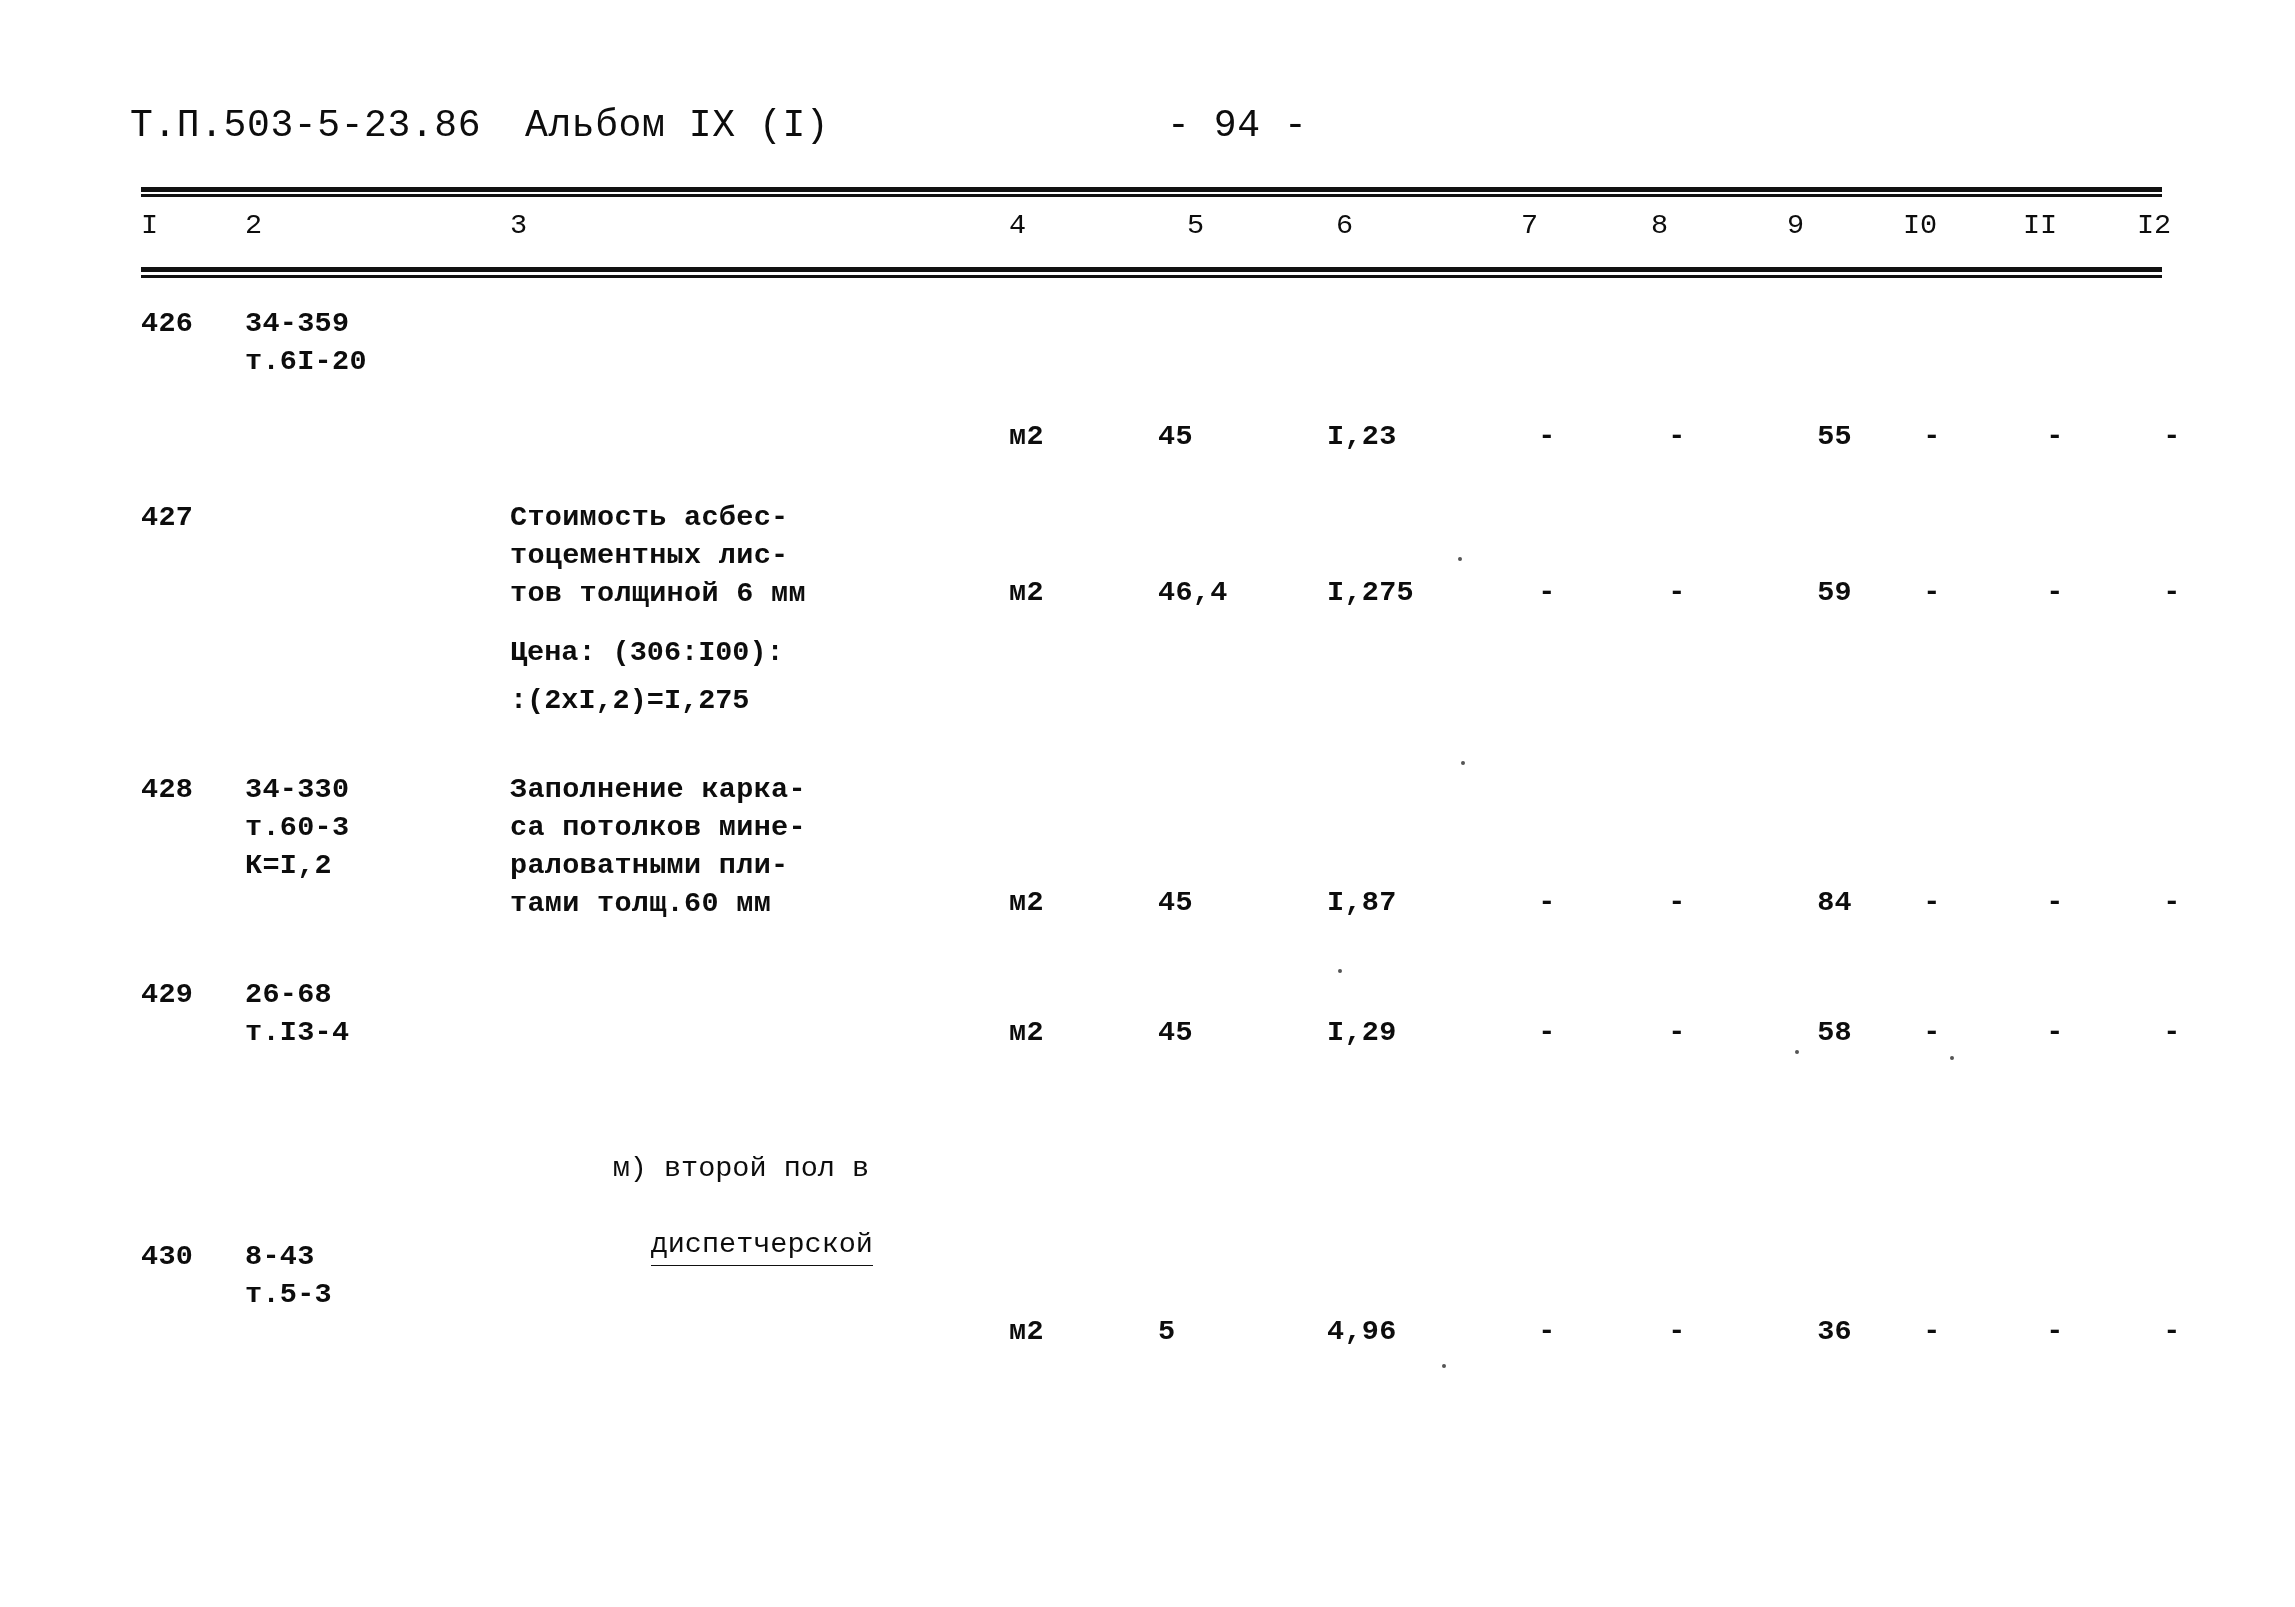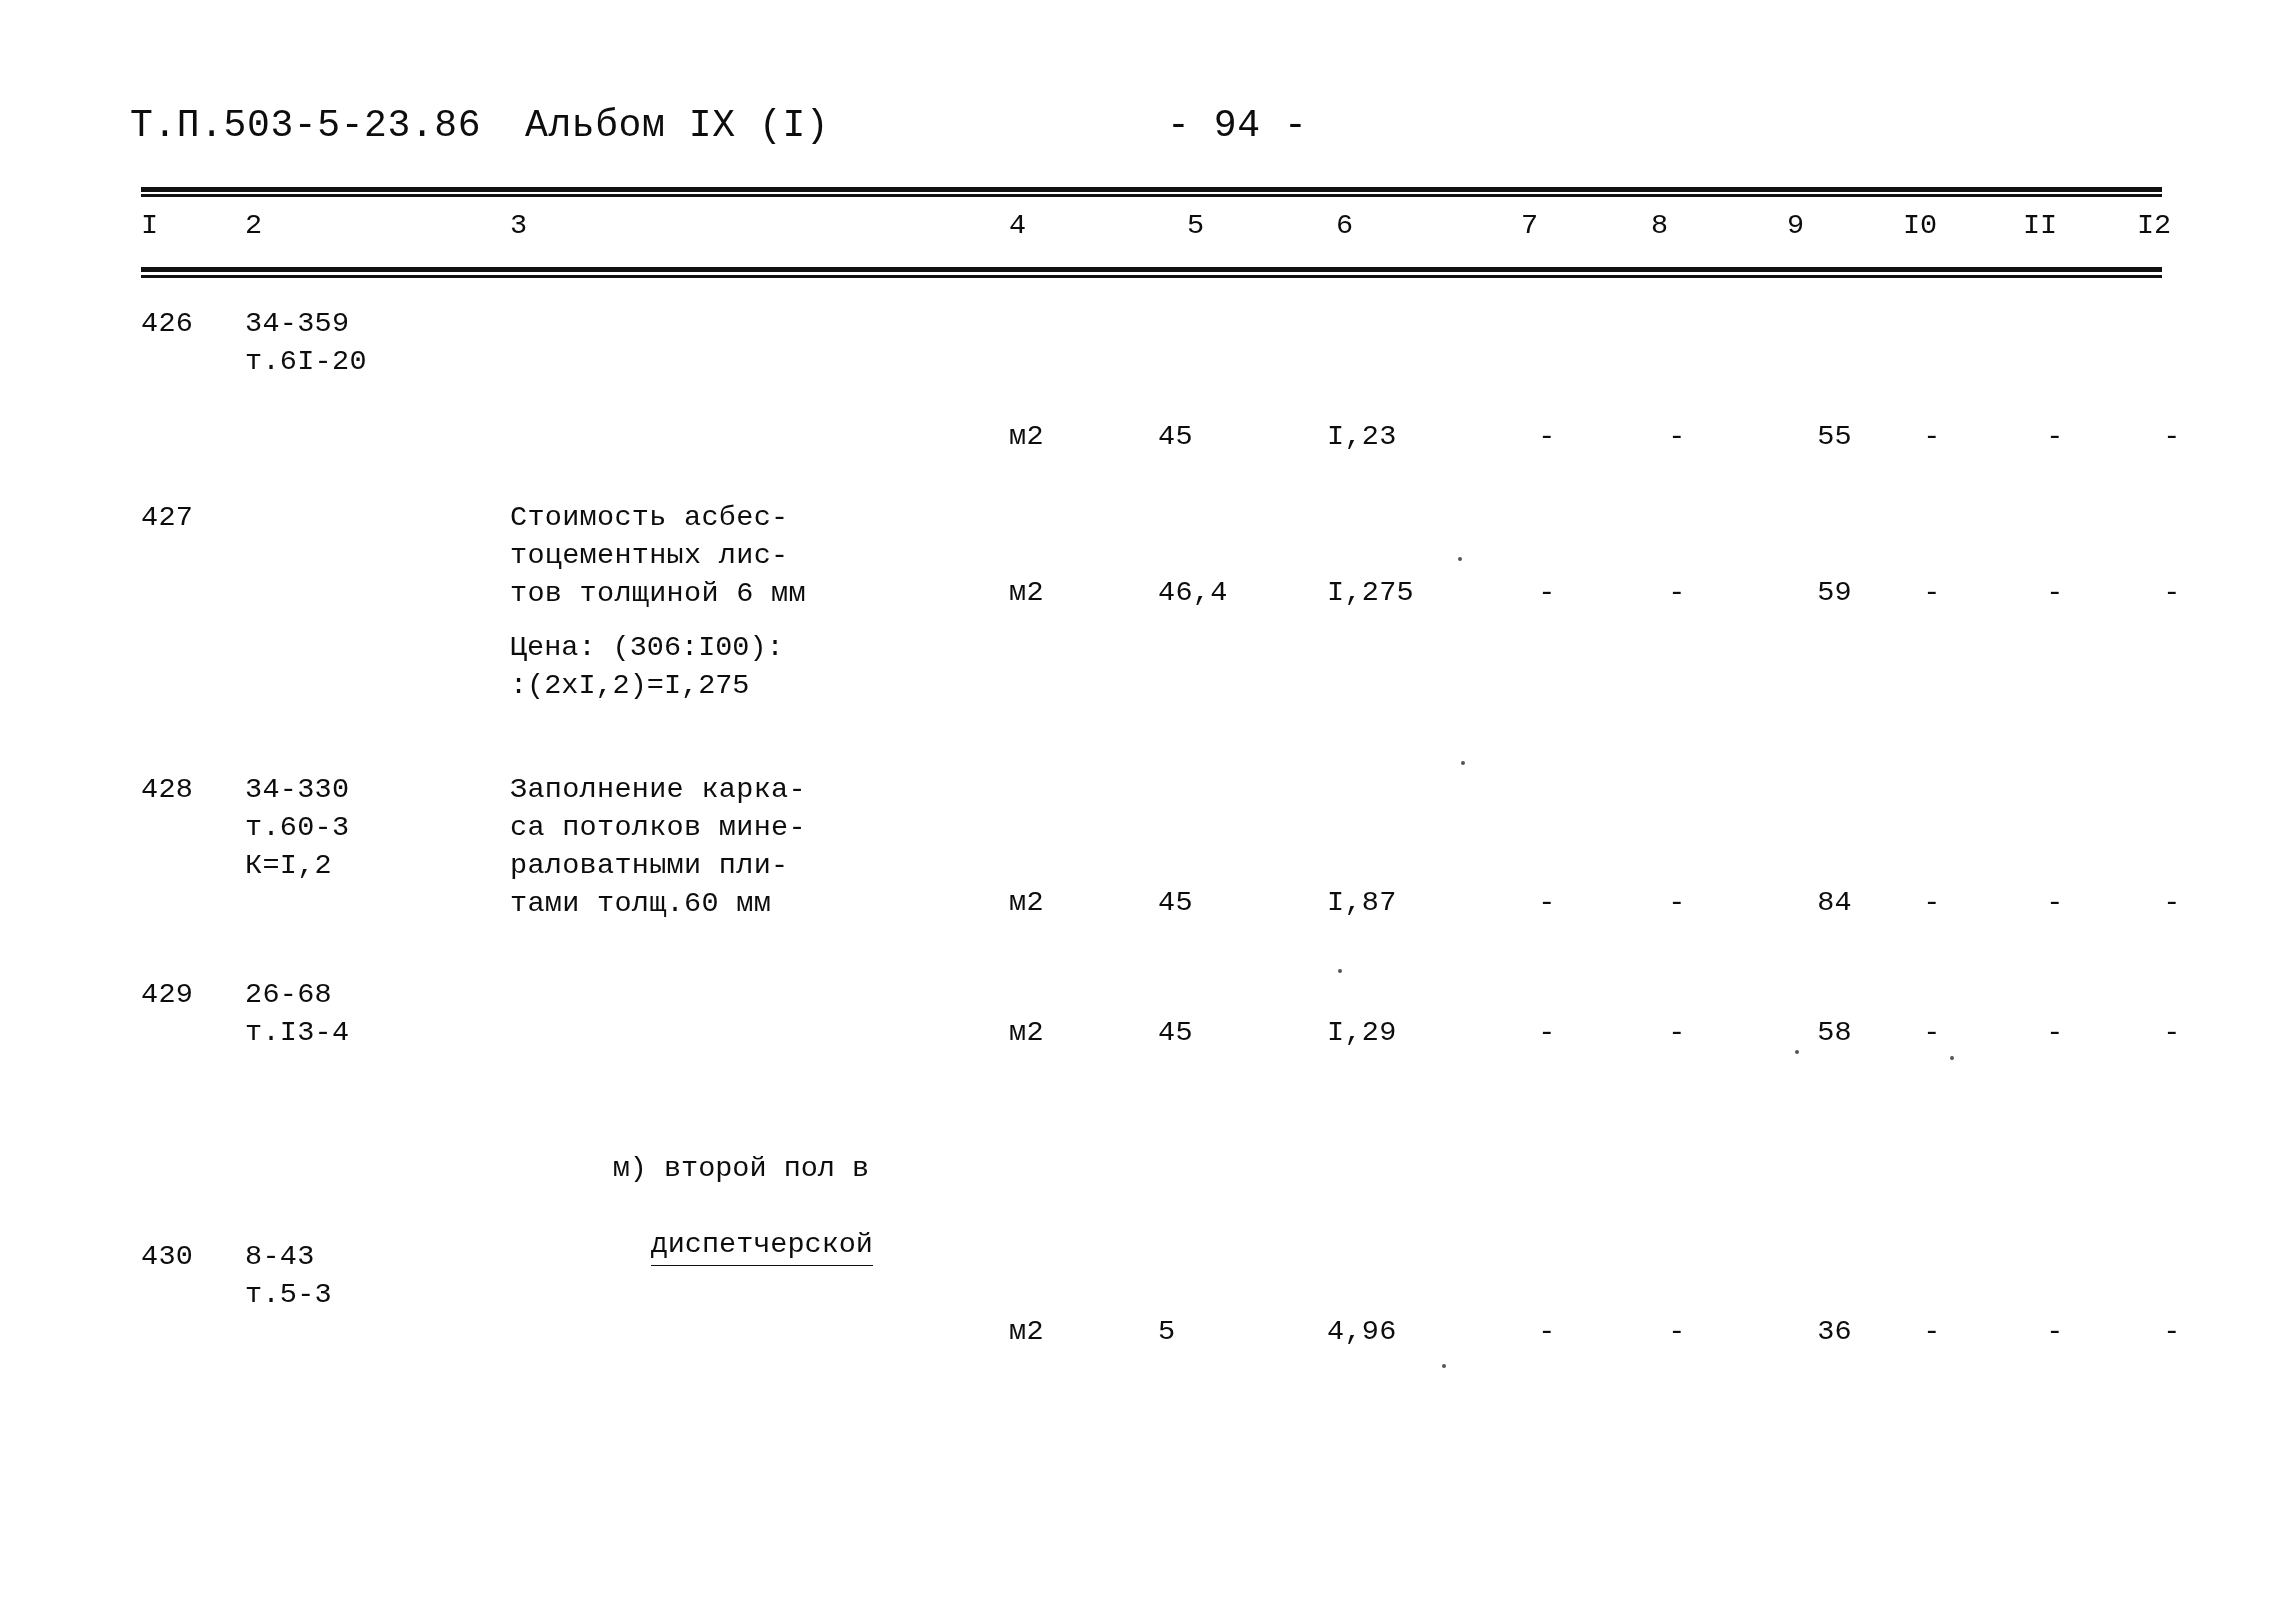--- a/index.html
+++ b/index.html
@@ -79,20 +79,21 @@
   .tbody {
     position: absolute;
     left: 141px;
     top: 292px;
     width: 2021px;
   }
   .row {
     position: absolute;
     left: 0;
     width: 2021px;
+    font-weight: bold;
   }
   .cell {
     position: absolute;
     font-size: 28.5px;
     line-height: 38px;
     white-space: pre;
     letter-spacing: 0.3px;
   }
   .c-num   { left: 0px;    width: 97px; }
   .c-code  { left: 104px;  width: 246px; }
@@ -103,21 +104,21 @@
   .c-p7    { left: 1367px; width: 78px; text-align: center; }
   .c-p8    { left: 1497px; width: 78px; text-align: center; }
   .c-p9    { left: 1607px; width: 104px; text-align: right; }
   .c-p10   { left: 1749px; width: 84px; text-align: center; }
   .c-p11   { left: 1872px; width: 84px; text-align: center; }
   .c-p12   { left: 1989px; width: 84px; text-align: center; }
 
   .note {
     position: absolute;
     font-size: 28.5px;
-    line-height: 38px;
+    line-height: 48px;
     white-space: pre;
   }
   .subheading {
     position: absolute;
     left: 369px;
     font-size: 28.5px;
     line-height: 38px;
     white-space: pre;
   }
   .subheading .ul {

